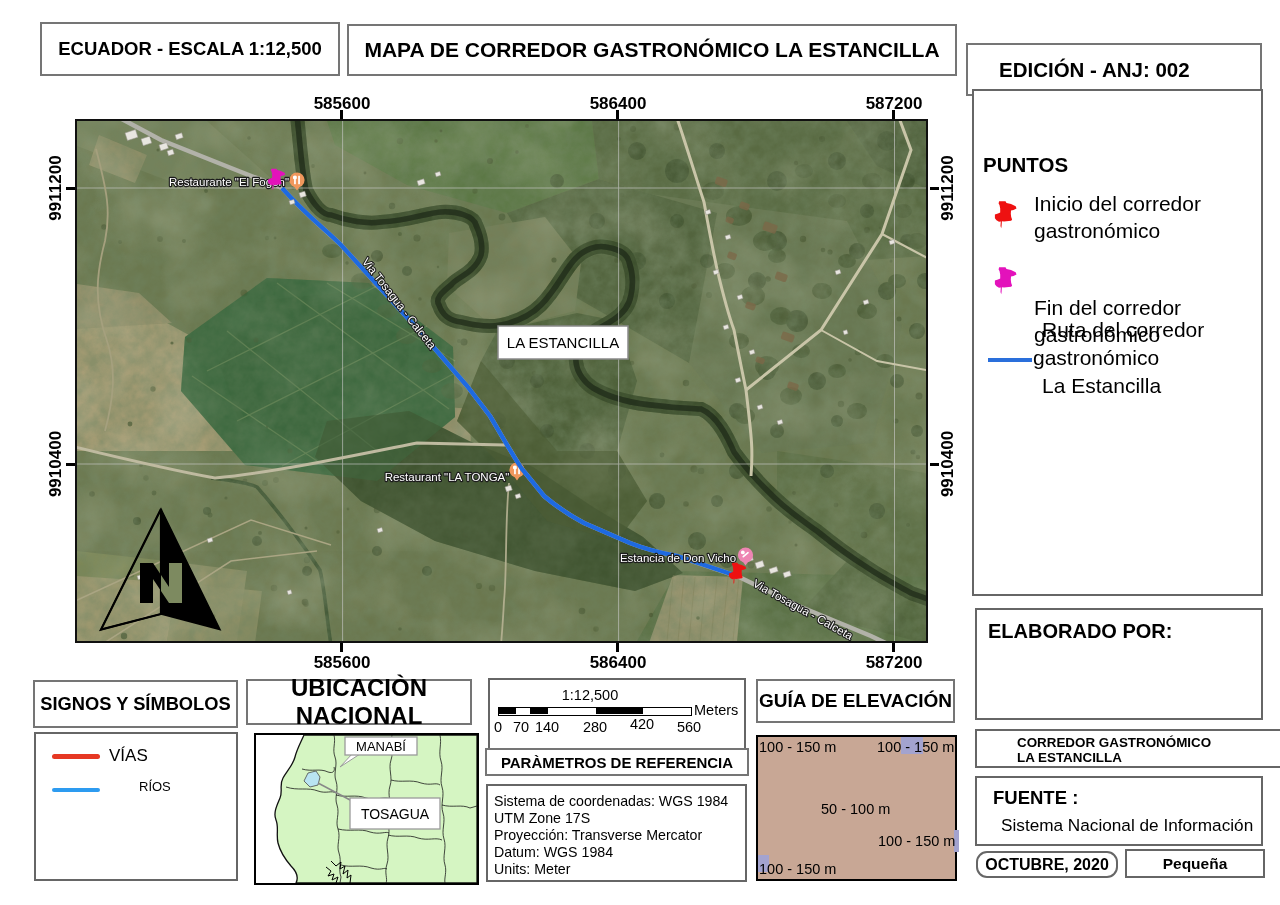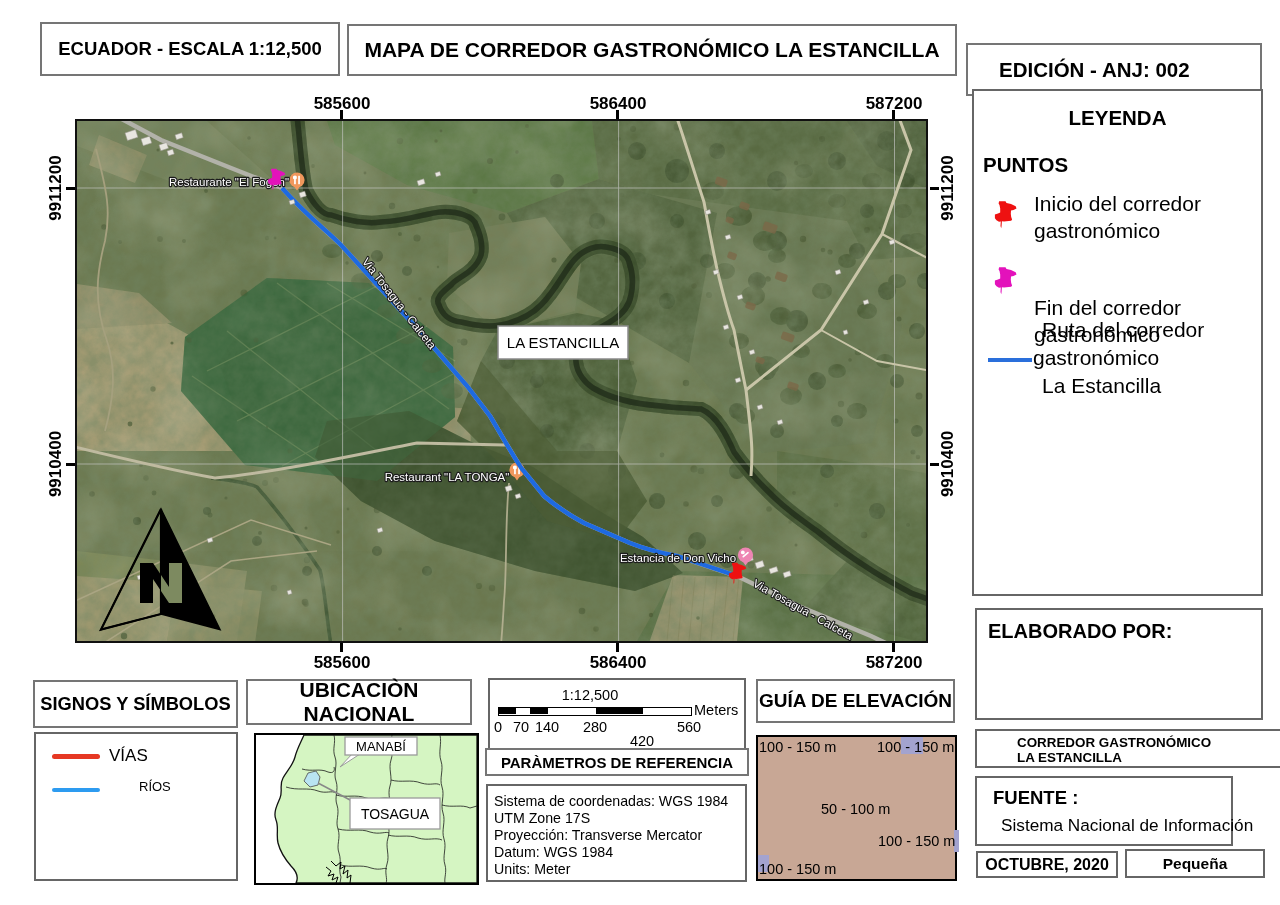--- a/index.html
+++ b/index.html
@@ -499,21 +499,20 @@
       </g>
 
 <path d="M9.1,5.3 L15.5,5.2 L16.5,7 L21,8 L25.7,10.2 L26.5,12.5 L23.5,14 L21,14.5 L20.8,17.7 L21.2,21 L22.1,23.5 L21.2,24.8 L14,25.5 L11.9,25.2 L11.6,30 L11.2,32.3 L10.5,30 L10.8,25.4 L9,25.8 L6.5,24.3 L4.9,22.2 L4.9,18.6 L8,17.5 L10.2,16.5 L10.2,12.4 L9.5,9 L8.6,7.5 Z" transform="translate(187,43.5) scale(0.8)" fill="#e312bb"></path>
 
 <path d="M9.1,5.3 L15.5,5.2 L16.5,7 L21,8 L25.7,10.2 L26.5,12.5 L23.5,14 L21,14.5 L20.8,17.7 L21.2,21 L22.1,23.5 L21.2,24.8 L14,25.5 L11.9,25.2 L11.6,30 L11.2,32.3 L10.5,30 L10.8,25.4 L9,25.8 L6.5,24.3 L4.9,22.2 L4.9,18.6 L8,17.5 L10.2,16.5 L10.2,12.4 L9.5,9 L8.6,7.5 Z" transform="translate(648,437.5) scale(0.8)" fill="#ee1111"></path>
 </svg>
 </div>
 
 <div class="gbox" style="left:972px;top:89px;width:291px;height:507px;border-color:#666;">
 
-  <div class="abs" style="left:0;top:15px;width:100%;text-align:center;font-weight:bold;font-size:20.5px;">LEYENDA</div>
 
   <div class="abs" style="left:9px;top:62px;font-weight:bold;font-size:20.5px;">PUNTOS</div>
 
   <svg class="abs" style="left:16px;top:105px;" width="34" height="38" viewBox="0 0 34 38">
       <path d="M9.1,5.3 L15.5,5.2 L16.5,7 L21,8 L25.7,10.2 L26.5,12.5 L23.5,14 L21,14.5 L20.8,17.7 L21.2,21 L22.1,23.5 L21.2,24.8 L14,25.5 L11.9,25.2 L11.6,30 L11.2,32.3 L10.5,30 L10.8,25.4 L9,25.8 L6.5,24.3 L4.9,22.2 L4.9,18.6 L8,17.5 L10.2,16.5 L10.2,12.4 L9.5,9 L8.6,7.5 Z" fill="#ee1111"></path>
     </svg>
 
   <div class="abs" style="left:60px;top:99px;font-size:21px;line-height:27px;">Inicio del corredor<br>gastronómico</div>
 
   <svg class="abs" style="left:16px;top:171px;" width="34" height="38" viewBox="0 0 34 38">
@@ -528,43 +527,43 @@
 </div>
 
 <div class="gbox" style="left:975px;top:608px;width:288px;height:112px;border-color:#666;">
   <div class="abs" style="left:11px;top:10px;font-weight:bold;font-size:20px;">ELABORADO POR:</div>
 </div>
 
 <div class="gbox" style="left:975px;top:729px;width:347px;height:39px;border-color:#666;">
   <div class="abs" style="left:40px;top:5px;font-weight:bold;font-size:13.4px;line-height:14.5px;">CORREDOR GASTRONÓMICO<br>LA ESTANCILLA</div>
 </div>
 
-<div class="gbox" style="left:975px;top:776px;width:258px;height:70px;border-color:#666;">
+<div class="gbox" style="left:975px;top:776px;width:288px;height:70px;border-color:#666;">
   <div class="abs" style="left:16px;top:9px;font-weight:bold;font-size:18.5px;">FUENTE :</div>
   <div class="abs" style="left:24px;top:37px;font-size:17.2px;white-space:nowrap;">Sistema Nacional de Información</div>
 </div>
 
-<div class="gbox cen" style="left:976px;top:851px;width:142px;height:27px;border-color:#666;font-weight:bold;font-size:16px;">OCTUBRE, 2020</div>
+<div class="gbox cen" style="left:976px;top:851px;width:142px;height:27px;border-color:#666;font-weight:bold;font-size:16px;border-radius:11px;">OCTUBRE, 2020</div>
 
 <div class="gbox cen" style="left:1125px;top:849px;width:140px;height:29px;border-color:#666;font-weight:bold;font-size:15.5px;">Pequeña</div>
 
 <div class="gbox cen" style="left:33px;top:680px;width:205px;height:48px;font-weight:bold;font-size:18.3px;">SIGNOS Y SÍMBOLOS</div>
 
 <div class="gbox" style="left:34px;top:732px;width:204px;height:149px;border-color:#666;">
 
   <div class="abs" style="left:16px;top:20px;width:48px;height:5px;background:#e63823;border-radius:2.5px;"></div>
 
   <div class="abs" style="left:73px;top:12px;font-size:17px;">VÍAS</div>
 
   <div class="abs" style="left:16px;top:54px;width:48px;height:4px;background:#2d9bf0;border-radius:2px;"></div>
 
   <div class="abs" style="left:75px;top:45px;font-size:13px;margin-left:28px;">RÍOS</div>
 </div>
 
-<div class="gbox cen" style="left:246px;top:679px;width:226px;height:46px;font-weight:bold;font-size:21px;">UBICACIÒN NACIONAL</div>
+<div class="gbox cen" style="left:246px;top:679px;width:226px;height:46px;font-weight:bold;font-size:24px;">UBICACIÒN NACIONAL</div>
 
 <div class="abs" style="left:254px;top:733px;width:225px;height:152px;border:2px solid #000;background:#fff;">
 <svg width="221" height="148" viewBox="0 0 221 148" xmlns="http://www.w3.org/2000/svg">
 <rect x="0" y="0" width="221" height="148" fill="#ffffff"></rect>
 
 <path d="M48,0 L221,0 L221,148 L40,148 C43,142 40,136 35,131 C29,124 24,116 22,108 C20,100 23,92 20,85 C17,78 21,70 24,63 C27,56 23,50 27,43 C31,36 37,30 39,22 C41,14 45,7 48,0 Z" fill="#d5f5c2" stroke="#111" stroke-width="1.3"></path>
 
 <g fill="none" stroke="#1a1a1a" stroke-width="0.8">
 <path d="M78,0 C80,8 76,14 79,22 C82,30 77,38 80,46 C83,55 78,62 81,70 C84,79 79,86 82,94 C85,103 80,110 83,118 C86,127 82,134 85,142 L84,148"></path>
 <path d="M136,0 C134,9 138,16 135,25 C132,34 137,42 134,51 C131,60 136,68 133,77 C130,86 135,94 132,103 C129,112 134,120 131,129 C128,138 132,144 130,148"></path>
@@ -602,21 +601,21 @@
 <div class="abs" style="left:0;top:0;width:17px;height:6.4px;background:#000;"></div>
 <div class="abs" style="left:31.5px;top:0;width:17.5px;height:6.4px;background:#000;"></div>
 <div class="abs" style="left:97px;top:0;width:47.5px;height:6.4px;background:#000;"></div>
 </div>
 <div class="abs" style="left:204px;top:22px;font-size:14.5px;">Meters</div>
 
 <div class="abs" style="left:-12px;top:38.5px;width:40px;text-align:center;font-size:14.5px;">0</div>
 <div class="abs" style="left:11px;top:38.5px;width:40px;text-align:center;font-size:14.5px;">70</div>
 <div class="abs" style="left:37px;top:38.5px;width:40px;text-align:center;font-size:14.5px;">140</div>
 <div class="abs" style="left:85px;top:38.5px;width:40px;text-align:center;font-size:14.5px;">280</div>
-<div class="abs" style="left:132px;top:53px;width:40px;text-align:center;font-size:14.5px;">420</div>
+<div class="abs" style="left:132px;top:36px;width:40px;text-align:center;font-size:14.5px;">420</div>
 <div class="abs" style="left:179px;top:38.5px;width:40px;text-align:center;font-size:14.5px;">560</div>
 </div>
 
 <div class="gbox cen" style="left:485px;top:748px;width:264px;height:28px;font-weight:bold;font-size:15px;">PARÀMETROS DE REFERENCIA</div>
 
 <div class="gbox" style="left:486px;top:784px;width:261px;height:98px;border-color:#666;">
   <div class="abs" style="left:6px;top:7px;font-size:14.2px;line-height:16.9px;white-space:nowrap;">Sistema de coordenadas: WGS 1984<br>UTM Zone 17S<br>Proyección: Transverse Mercator<br>Datum: WGS 1984<br>Units: Meter</div>
 </div>
 
 <div class="gbox cen" style="left:756px;top:679px;width:199px;height:44px;font-weight:bold;font-size:19px;">GUÍA DE ELEVACIÓN</div>

